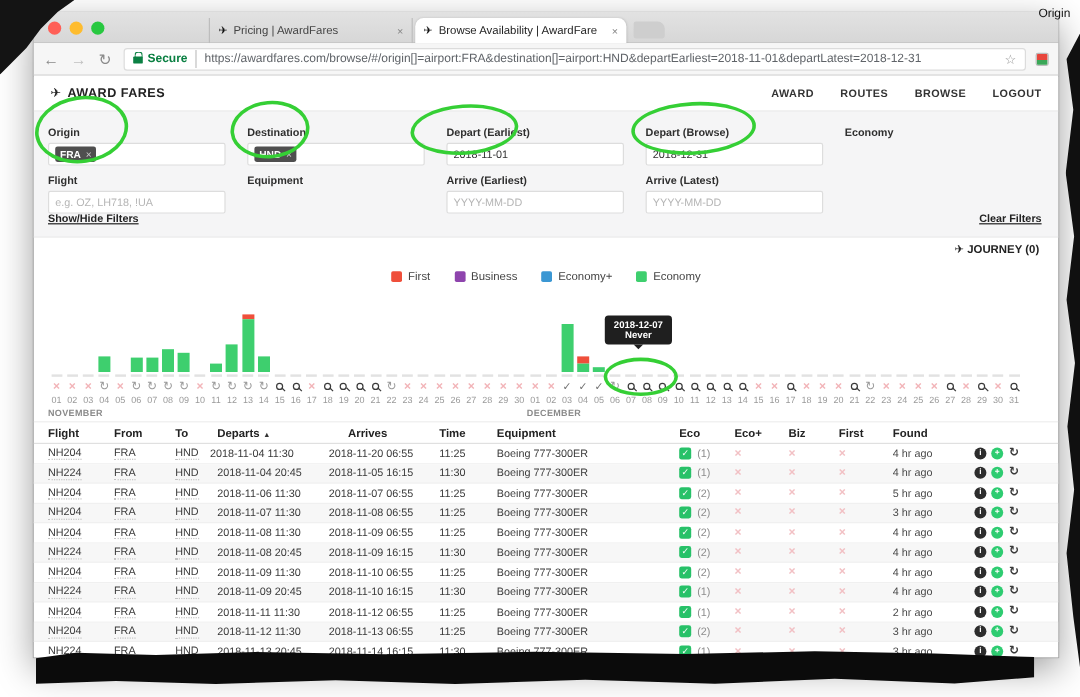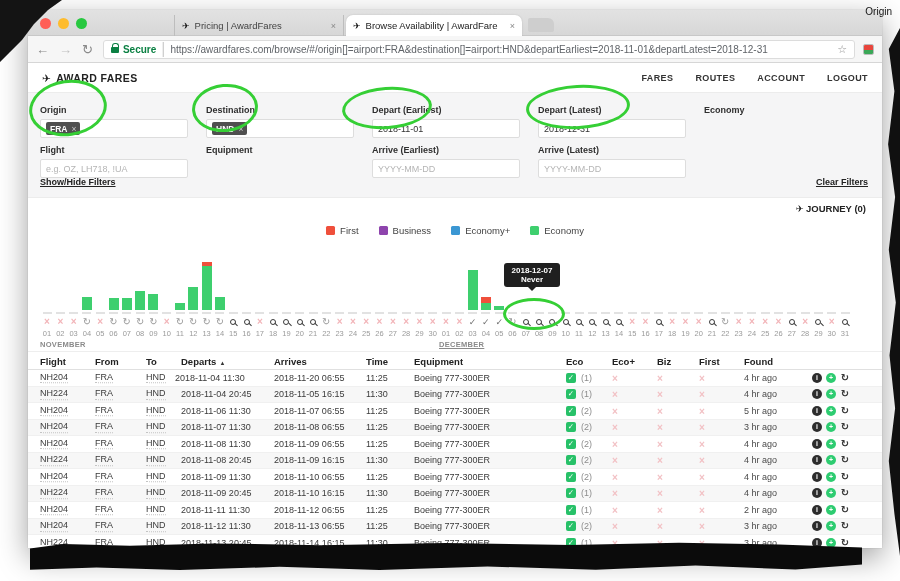--- a/index.html
+++ b/index.html
@@ -145,23 +145,23 @@
     </div>
     <div class="ext-ic">
         <div class="t"></div>
         <div class="b"></div>
       </div>
   </div>
 
   <div class="appbar">
     <span class="brand"><span class="pl">✈</span><span>AWARD FARES</span></span>
     <div class="mainnav" id="mainnav">
-        <span>FARES</span>
+        <span>AWARD</span>
         <span>ROUTES</span>
-        <span>ACCOUNT</span>
+        <span>BROWSE</span>
         <span>LOGOUT</span>
       </div>
   </div>
 
   <div class="filters" id="filters">
     <span class="flink" style="left:12px; top:84px;">Show/Hide Filters</span>
     <span class="flink" style="right:14px; top:84px;">Clear Filters</span>
   <div class="f-col" style="left: 12px; top: 12px;">
         <div class="f-label">Origin</div>
         <div class="f-box">
@@ -174,21 +174,21 @@
           <span class="chip">HND<span class="x">×</span></span>
         </div>
       </div>
       <div class="f-col" style="left: 344px; top: 12px;">
         <div class="f-label">Depart (Earliest)</div>
         <div class="f-box">
           <span>2018-11-01</span>
         </div>
       </div>
       <div class="f-col" style="left: 510px; top: 12px;">
-        <div class="f-label">Depart (Latest)</div>
+        <div class="f-label">Depart (Browse)</div>
         <div class="f-box">
           <span>2018-12-31</span>
         </div>
       </div>
       <div class="f-col" style="left: 676px; top: 12px;">
         <div class="f-label">Economy</div>
       </div>
       <div class="f-col" style="left: 12px; top: 52px;">
         <div class="f-label">Flight</div>
         <div class="f-box">
@@ -349,21 +349,21 @@
       <div class="day-num" style="left: 370.1px; top: 319px;">28</div>
       <div class="day-dash" style="left: 386.9px; top: 302px;"></div>
       <div class="day-ic" style="left: 384.4px; top: 307px; pointer-events: auto;"><span class="day-x">×</span></div>
       <div class="day-num" style="left: 383.4px; top: 319px;">29</div>
       <div class="day-dash" style="left: 400.2px; top: 302px;"></div>
       <div class="day-ic" style="left: 397.7px; top: 307px; pointer-events: auto;"><span class="day-x">×</span></div>
       <div class="day-num" style="left: 396.7px; top: 319px;">30</div>
       <div class="day-dash" style="left: 413.5px; top: 302px;"></div>
       <div class="day-ic" style="left: 411px; top: 307px; pointer-events: auto;"><span class="day-x">×</span></div>
       <div class="day-num" style="left: 410px; top: 319px;">01</div>
-      <div class="month-lb" style="left: 411px; top: 330px; text-decoration: underline;">DECEMBER</div>
+      <div class="month-lb" style="left: 411px; top: 330px;">DECEMBER</div>
       <div class="day-dash" style="left: 426.8px; top: 302px;"></div>
       <div class="day-ic" style="left: 424.3px; top: 307px; pointer-events: auto;"><span class="day-x">×</span></div>
       <div class="day-num" style="left: 423.3px; top: 319px;">02</div>
       <div class="barstk" style="left: 439.6px; top: 260px; height: 40px; pointer-events: auto;">
         <div class="seg-eco" style="height: 40px;"></div>
       </div>
       <div class="day-dash" style="left: 440.1px; top: 302px;"></div>
       <div class="day-ic" style="left: 437.6px; top: 307px; pointer-events: auto;"><span class="day-check">✓</span></div>
       <div class="day-num" style="left: 436.6px; top: 319px;">03</div>
       <div class="barstk" style="left: 452.9px; top: 287px; height: 13px; pointer-events: auto;">
@@ -469,21 +469,21 @@
   <div class="gcircle" style="left:314px; top:77px; width:90px; height:42px; transform:rotate(-4deg);"></div>
   <div class="gcircle" style="left:498px; top:75px; width:104px; height:44px; transform:rotate(-3deg);"></div>
   <div class="gcircle" style="left:475px; top:288px; width:62px; height:32px;"></div>
 
   <div class="dtable">
     <div class="thead" id="thead">
         <span style="left: 12px;">Flight</span>
         <span style="left: 67px;">From</span>
         <span style="left: 118px;">To</span>
         <span style="left: 153px;">Departs<span class="caret">▲</span></span>
-        <span style="left: 246px;">Arrives</span>
+        <span style="left: 262px;">Arrives</span>
         <span style="left: 338px;">Time</span>
         <span style="left: 386px;">Equipment</span>
         <span style="left: 538px;">Eco</span>
         <span style="left: 584px;">Eco+</span>
         <span style="left: 629px;">Biz</span>
         <span style="left: 671px;">First</span>
         <span style="left: 716px;">Found</span>
       </div>
     <div id="tbody">
         <div class="trow">

